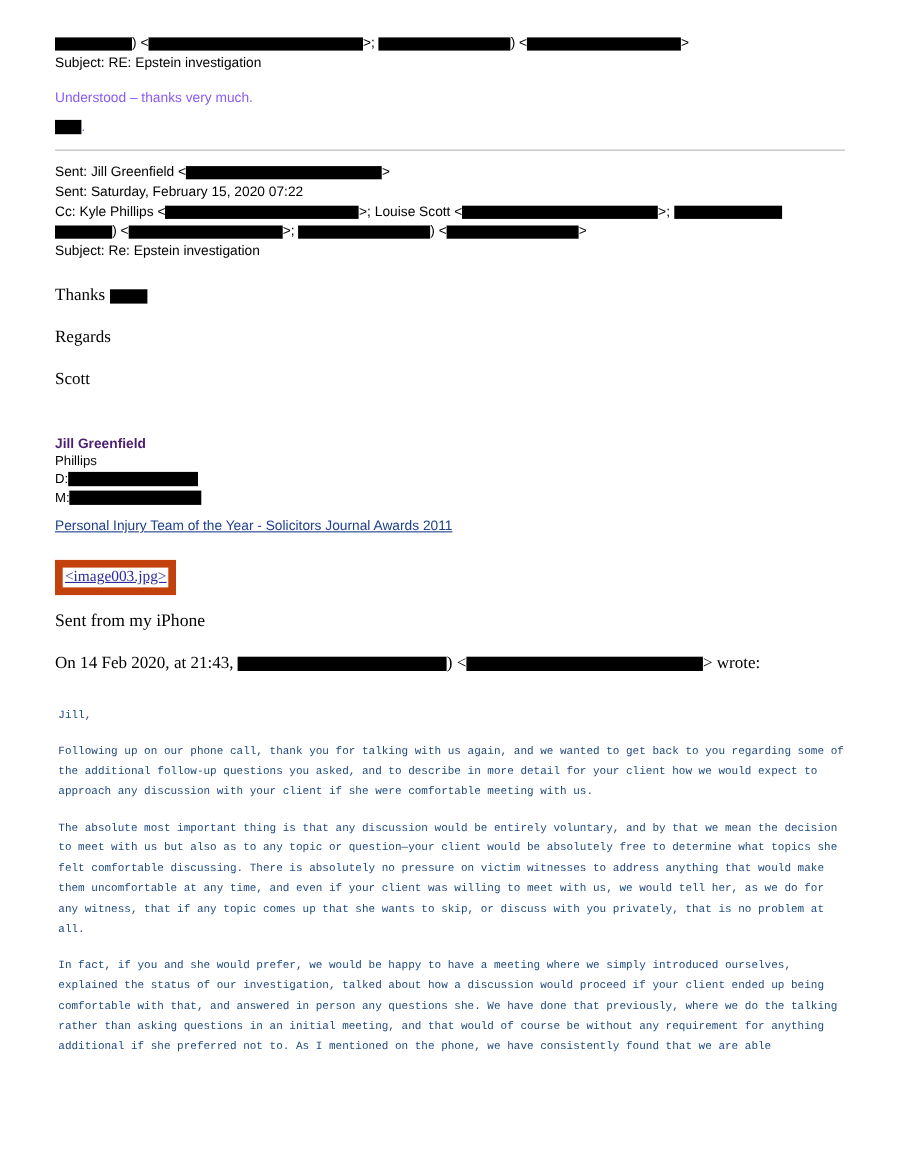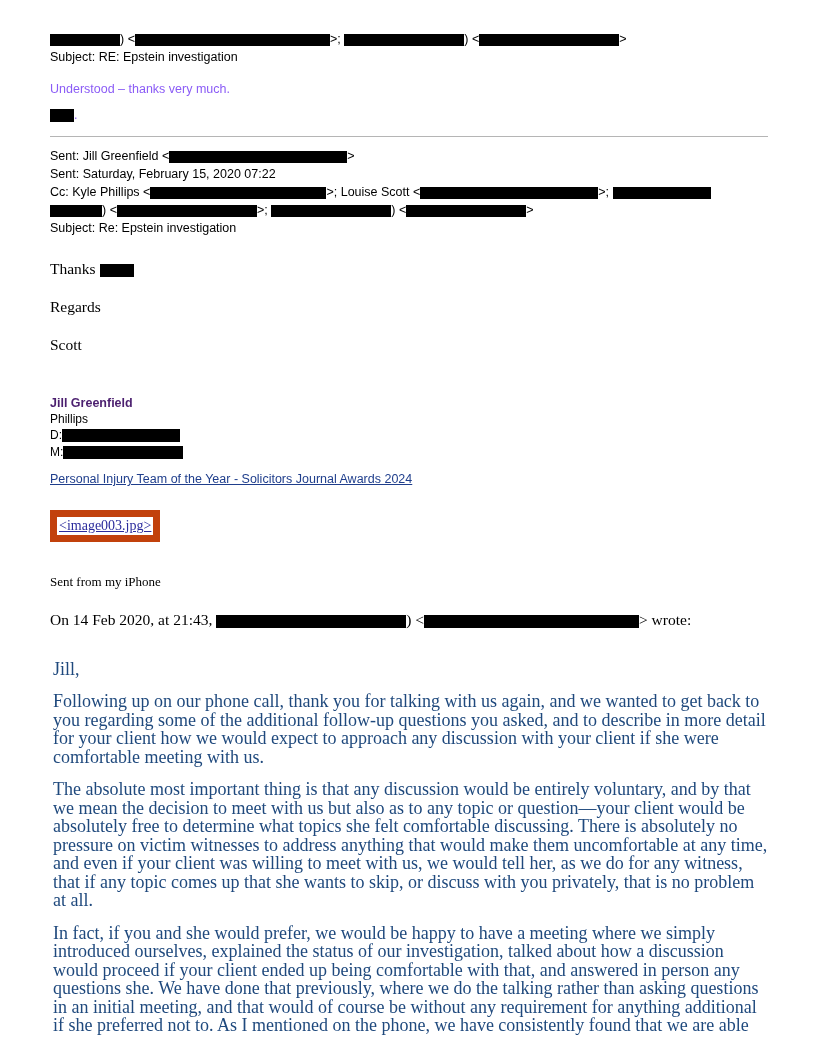--- a/index.html
+++ b/index.html
@@ -89,31 +89,30 @@
   .img-link-box {
     display: inline-block;
     border: 7px solid #c2410c;
     padding: 1px 2px;
     font-family: "Liberation Serif", serif;
     font-size: 14px;
     color: #2b2b9c;
     text-decoration: underline;
   }
   .body-blue {
-    font-family: Liberation Serif, serif;
-    font-size: 18px;
+    font-family: Liberation Mono, monospace;
+    font-size: 10px;
     line-height: 18.5px;
     color: #1F497D;
     margin: 0 0 14px 0;
   }
   .sent-iphone {
     font-family: "Liberation Serif", serif;
-    font-size: 13px;
+    font-size: 16px;
     line-height: 20px;
-    margin-top: 16px;
   }
   .wrote-line {
     font-family: "Liberation Serif", serif;
     font-size: 15.5px;
     line-height: 20px;
     white-space: nowrap;
   }
   .blue-block {
     padding-left: 3px;
   }
@@ -206,21 +205,21 @@
   <div class="sig-role">Phillips</div>
   <div class="sig-line">
     <span>D:</span><span class="redact tall" style="width:118px"></span>
   </div>
   <div class="sig-line">
     <span>M:</span><span class="redact tall" style="width:120px"></span>
   </div>
 
   <div class="gap-sm"></div>
 
-  <a class="award-link" href="#">Personal Injury Team of the Year - Solicitors Journal Awards 2024</a>
+  <a class="award-link" href="#">Personal Injury Team of the Year - Solicitors Journal Awards 2011</a>
 
   <div class="gap-lg"></div>
 
   <span class="img-link-box">&lt;image003.jpg&gt;</span>
 
   <div class="gap-md"></div>
 
   <p class="serif-p sent-iphone">Sent from my iPhone</p>
 
   <p class="wrote-line">

